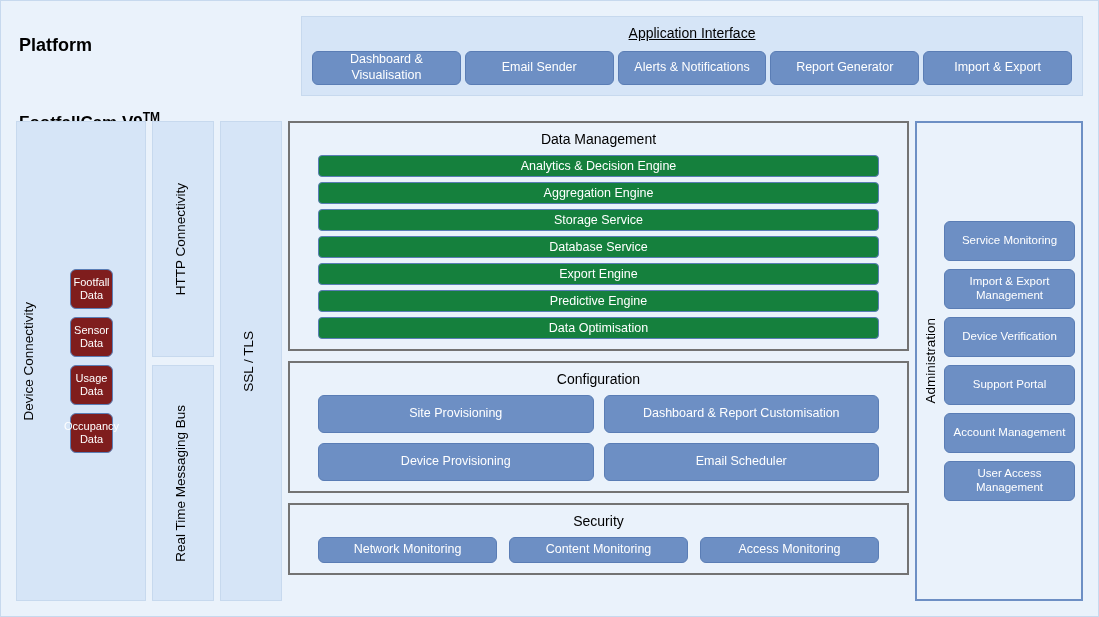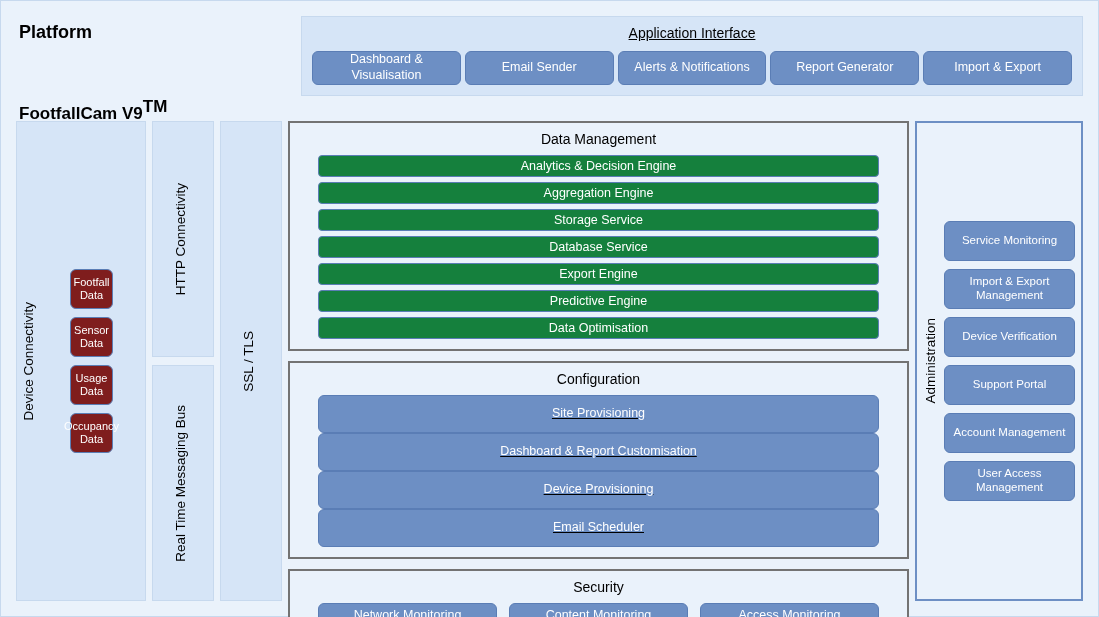--- a/index.html
+++ b/index.html
@@ -7,36 +7,36 @@
     font-family: Arial, Helvetica, sans-serif;
     background: #eaf2fb;
     width: 1099px;
     height: 617px;
     overflow: hidden;
   }
   .outer {
     border: 1px solid #c7d9ee;
     width: 1099px;
     height: 617px;
-    padding: 15px 10px 10px 10px;
+    padding: 28px 10px 10px 10px;
     position: relative;
   }
   .title-platform {
     font-size: 18px;
     font-weight: bold;
     color: #000;
     margin: 6px 0 0 8px;
   }
   .title-product {
     font-size: 17px;
     font-weight: bold;
     color: #000;
     margin: 54px 0 0 8px;
   }
-  .tm { font-size: 17px; vertical-align: super; }
+  .tm { font-size: 12px; vertical-align: super; }
 
   .top-row {
     position: absolute;
     top: 15px;
     left: 300px;
     right: 15px;
     background: #d6e5f7;
     border: 1px solid #c7d9ee;
     padding: 8px 10px 10px 10px;
   }
@@ -158,23 +158,23 @@
     border: 1px solid #5a7db5;
     border-radius: 4px;
     text-align: center;
     font-size: 12.5px;
     padding: 3px 0;
   }
   .barstack { display: flex; flex-direction: column; gap: 5px; margin: 0 18px; }
 
   .cfg-grid {
     display: grid;
-    grid-template-columns: 1fr;
+    grid-template-columns: 1fr 1fr;
+    gap: 10px;
     margin: 0 18px;
-    text-decoration: underline;
   }
   .cfg-cell {
     height: 38px;
   }
 
   .sec-grid {
     display: grid;
     grid-template-columns: 1fr 1fr 1fr;
     gap: 12px;
     margin: 0 18px;

